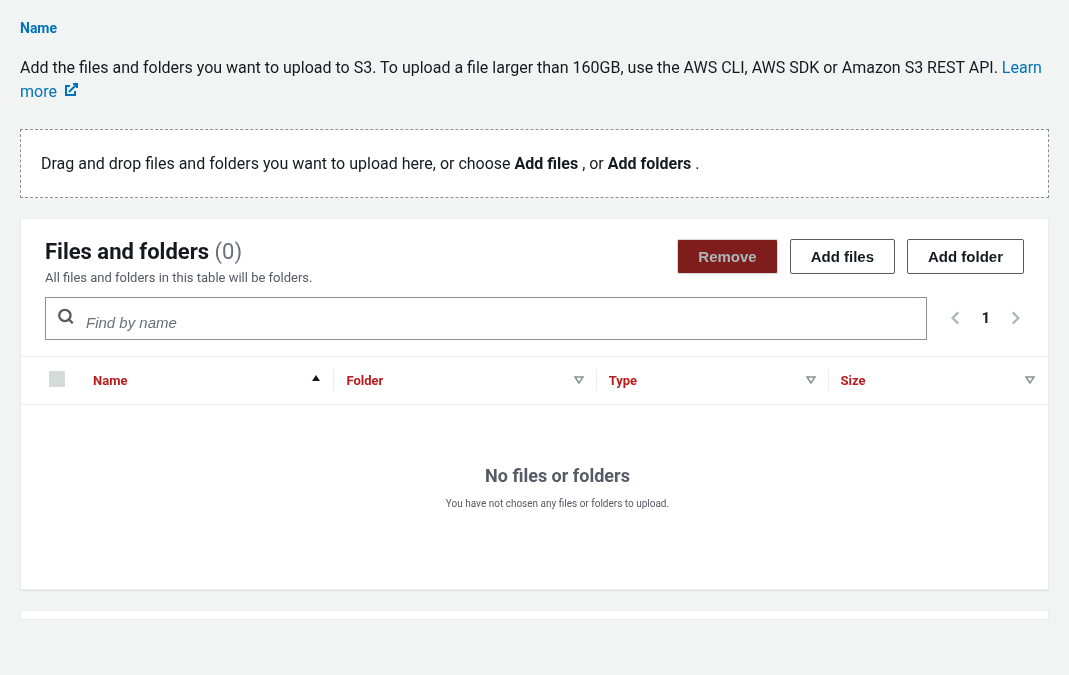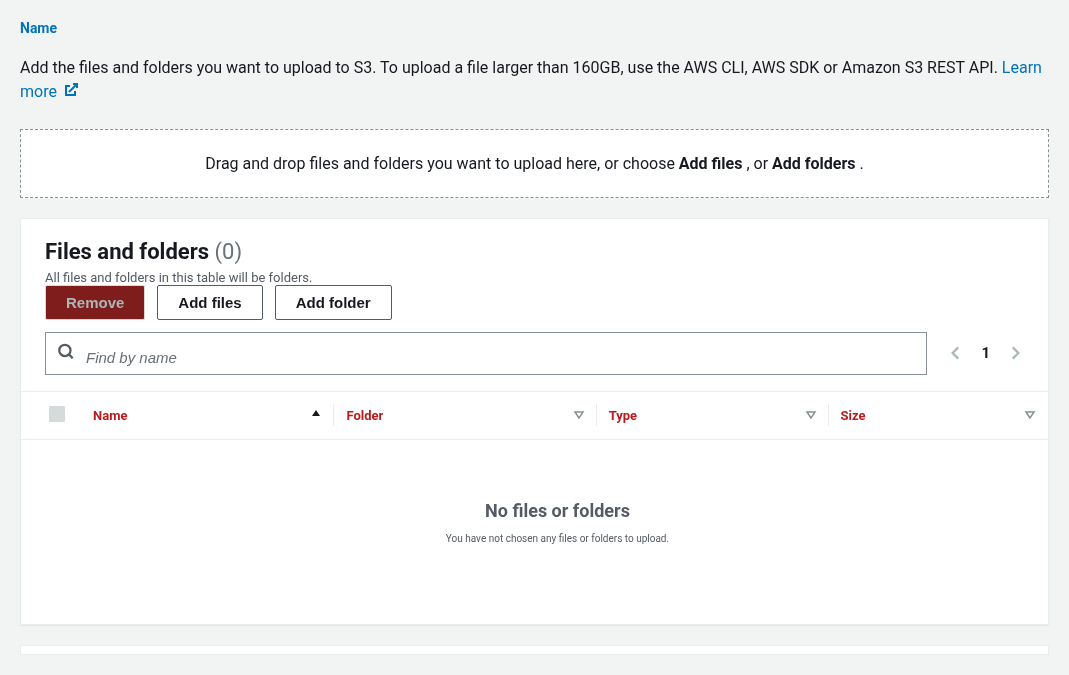--- a/index.html
+++ b/index.html
@@ -45,39 +45,37 @@
     }
     .external-icon {
       display: inline-block;
       vertical-align: middle;
       margin-left: 2px;
     }
     .dropzone {
       border: 1px dashed #879196;
       background: #fff;
       padding: 24px 20px;
-      text-align: center;
       font-size: 16px;
       color: #16191f;
       margin-bottom: 20px;
     }
     .dropzone b {
       font-weight: 700;
     }
     .panel {
       background: #fff;
       border: 1px solid #eaeded;
       box-shadow: 0 1px 1px rgba(0,0,0,0.05);
     }
     .panel-header {
       display: flex;
-      justify-content: flex-start;
+      justify-content: space-between;
       align-items: flex-start;
       padding: 20px 24px 12px 24px;
-      flex-direction: column;
     }
     .panel-header-left {
       display: flex;
       flex-direction: column;
       gap: 6px;
     }
     .panel-heading {
       font-size: 22px;
       font-weight: 700;
       color: #16191f;

